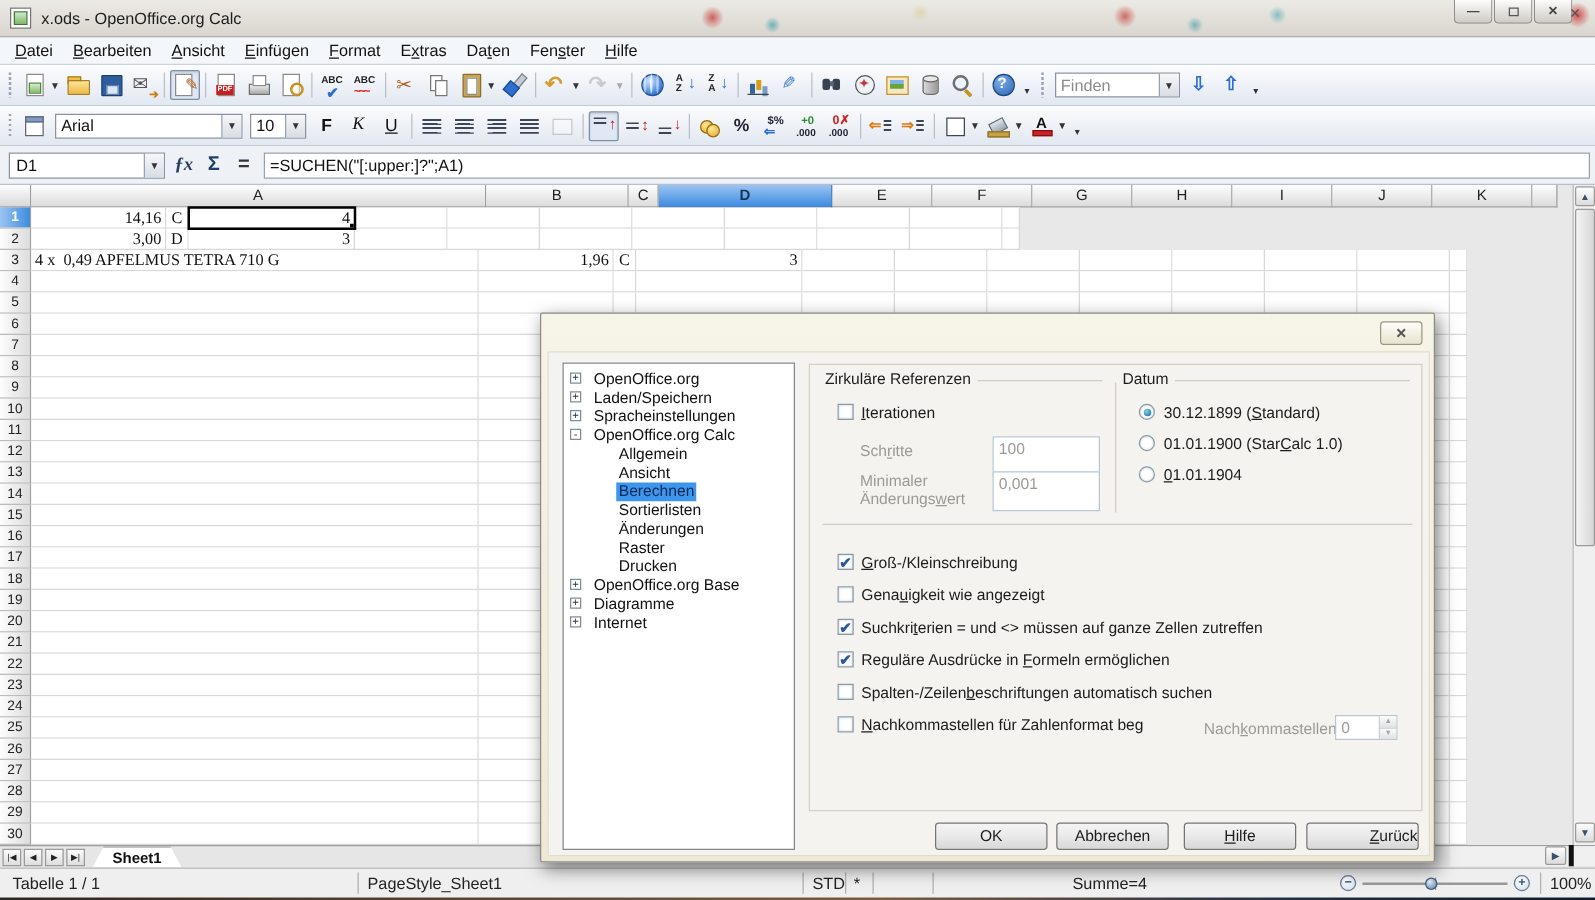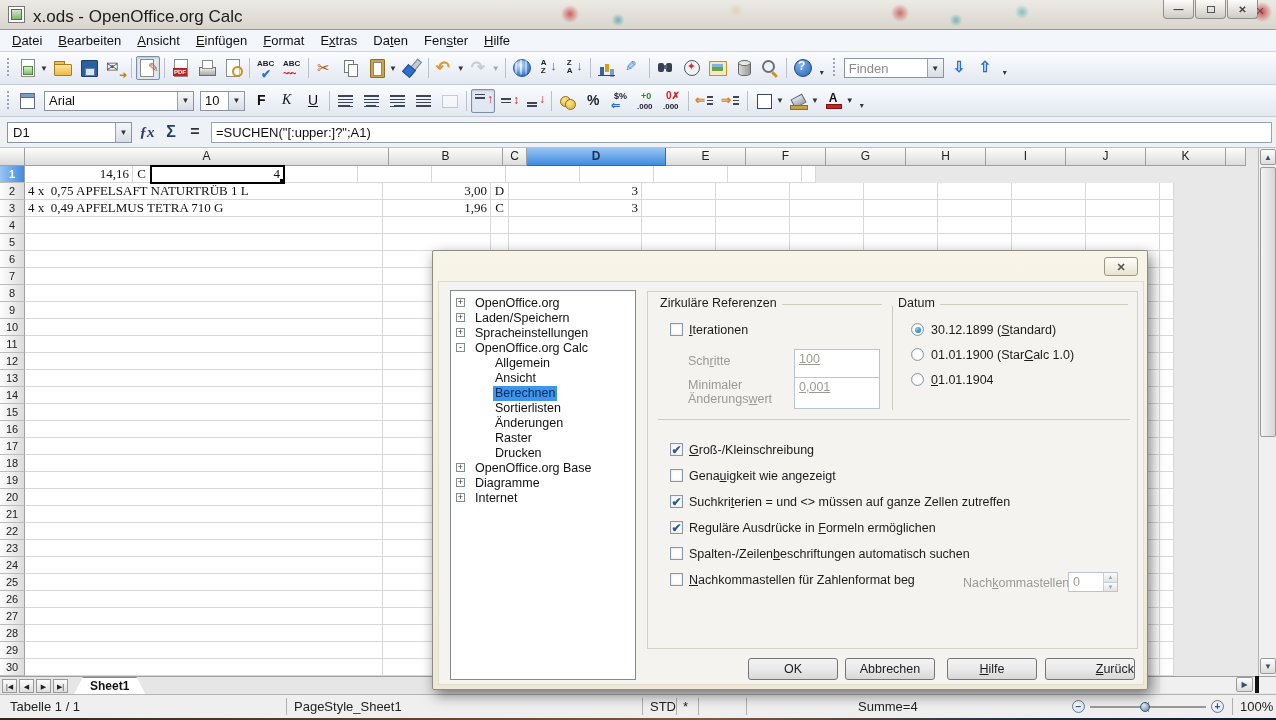--- a/index.html
+++ b/index.html
@@ -14,21 +14,21 @@
       radial-gradient(circle 11px at 736px 10px, rgba(215,195,130,.45), transparent 65%),
       radial-gradient(circle 14px at 900px 13px, rgba(195,45,40,.65), transparent 65%),
       radial-gradient(circle 10px at 956px 20px, rgba(20,140,150,.5), transparent 65%),
       radial-gradient(circle 11px at 1022px 12px, rgba(20,150,160,.45), transparent 65%),
       radial-gradient(circle 15px at 1262px 12px, rgba(200,30,30,.75), transparent 68%),
       linear-gradient(#eceae5,#d9d5ce);
     border-bottom:1px solid #9b9890;}
   #app-icon{position:absolute;left:8px;top:6px;width:17px;height:17px;background:#fff;border:1px solid #777;}
   #app-icon i{position:absolute;left:2px;top:2px;right:2px;bottom:2px;
     background:linear-gradient(#cfe7cf,#7fba6a);border:1px solid #3f7a33;}
-  #title-text{position:absolute;left:33px;top:7px;font-size:17px;color:#1c1c1c;}
+  #title-text{position:absolute;left:33px;top:7px;font-size:13px;color:#1c1c1c;}
   .winbtns{position:absolute;right:18px;top:0;display:flex;}
   .winbtn{width:31px;height:19px;margin-left:1px;border:1px solid #8f8f8f;border-top:none;
     border-radius:0 0 4px 4px;background:linear-gradient(#fcfcfb,#e8e6e2 45%,#cfccc6);
     display:flex;align-items:center;justify-content:center;color:#444;font-size:10px;font-weight:bold;}
   .winbtn .sq{width:8px;height:7px;border:1.5px solid #555;}
   
   #menubar{position:absolute;left:0;top:30px;width:1276px;height:22px;background:#f3f6fb;
     border-bottom:1px solid #cdd3dd;display:flex;align-items:center;padding-left:4px;}
   .menu-item{padding:2px 8px;font-size:13px;color:#111;}
   .menu-item u{text-decoration:underline;}
@@ -242,21 +242,21 @@
   .cbx::before{content:"";}
   .cbx.on::before{content:"✔";}
   .clabel{position:absolute;font-size:12.5px;color:#1c1c1c;white-space:nowrap;}
   .clabel u{text-decoration:underline;}
   .gray{color:#9b9b95 !important;}
   .radio{position:absolute;width:13px;height:13px;border-radius:50%;background:#fff;border:1px solid #8b98a5;
     box-shadow:inset 0 0 2px rgba(100,120,140,.4);}
   .radio.on::before{content:"";position:absolute;left:2.5px;top:2.5px;width:6px;height:6px;border-radius:50%;
     background:radial-gradient(circle at 35% 30%,#7fd4e8,#1b5fa8);}
   .tinput{position:absolute;height:32px;background:#fff;border:1px solid #b9c6d2;
-    font-size:12.5px;line-height:19px;padding-left:4px;color:#9b9b95;text-decoration:underline;}
+    font-size:12.5px;line-height:19px;padding-left:4px;color:#9b9b95;}
   .spinner{position:absolute;width:50px;height:20px;background:#fff;border:1px solid #b9c6d2;}
   .spinner .sval{position:absolute;left:4px;top:0;line-height:19px;font-size:12.5px;color:#9b9b95;}
   .spinner .sarr{position:absolute;right:0;width:14px;height:9px;border-left:1px solid #c5cfd8;
     background:linear-gradient(#fbfbfb,#e2e2e2);font-size:6px;color:#9aa;text-align:center;line-height:9px;}
   .spinner .up{top:0;} .spinner .dn{bottom:0;border-top:1px solid #c5cfd8;}
   .dlgbtn{position:absolute;top:376px;width:90px;height:22px;border:1px solid #757575;border-radius:3px;
     background:linear-gradient(#f4f4f4,#ebebeb 45%,#d8d8d8);font-size:12.5px;text-align:center;line-height:21px;color:#1c1c1c;}
   .dlgbtn u{text-decoration:underline;}
 </style>
 </head>
@@ -525,21 +525,20 @@
           <div class="cell al" data-interactable="true" style="width: 74px;"></div>
           <div class="cell al" data-interactable="true" style="width: 74px;"></div>
           <div class="cell al" data-interactable="true" style="width: 74px;"></div>
           <div class="cell al" data-interactable="true" style="width: 74px;"></div>
           <div class="cell al" data-interactable="true" style="width: 74px;"></div>
           <div class="cell al" data-interactable="true" style="width: 74px;"></div>
           <div class="cell al" data-interactable="true" style="width: 14px;"></div>
         </div>
         <div class="r" data-interactable="false">
           <div class="rh" data-interactable="true">2</div>
-          <div class="cell al" data-interactable="true" style="width: 358px;">4 x  0,75 APFELSAFT NATURTRÜB 1 L</div>
           <div class="cell ar" data-interactable="true" style="width: 108px;">3,00</div>
           <div class="cell ac" data-interactable="true" style="width: 18px;">D</div>
           <div class="cell ar" data-interactable="true" style="width: 133px;">3</div>
           <div class="cell al" data-interactable="true" style="width: 74px;"></div>
           <div class="cell al" data-interactable="true" style="width: 74px;"></div>
           <div class="cell al" data-interactable="true" style="width: 74px;"></div>
           <div class="cell al" data-interactable="true" style="width: 74px;"></div>
           <div class="cell al" data-interactable="true" style="width: 74px;"></div>
           <div class="cell al" data-interactable="true" style="width: 74px;"></div>
           <div class="cell al" data-interactable="true" style="width: 74px;"></div>

